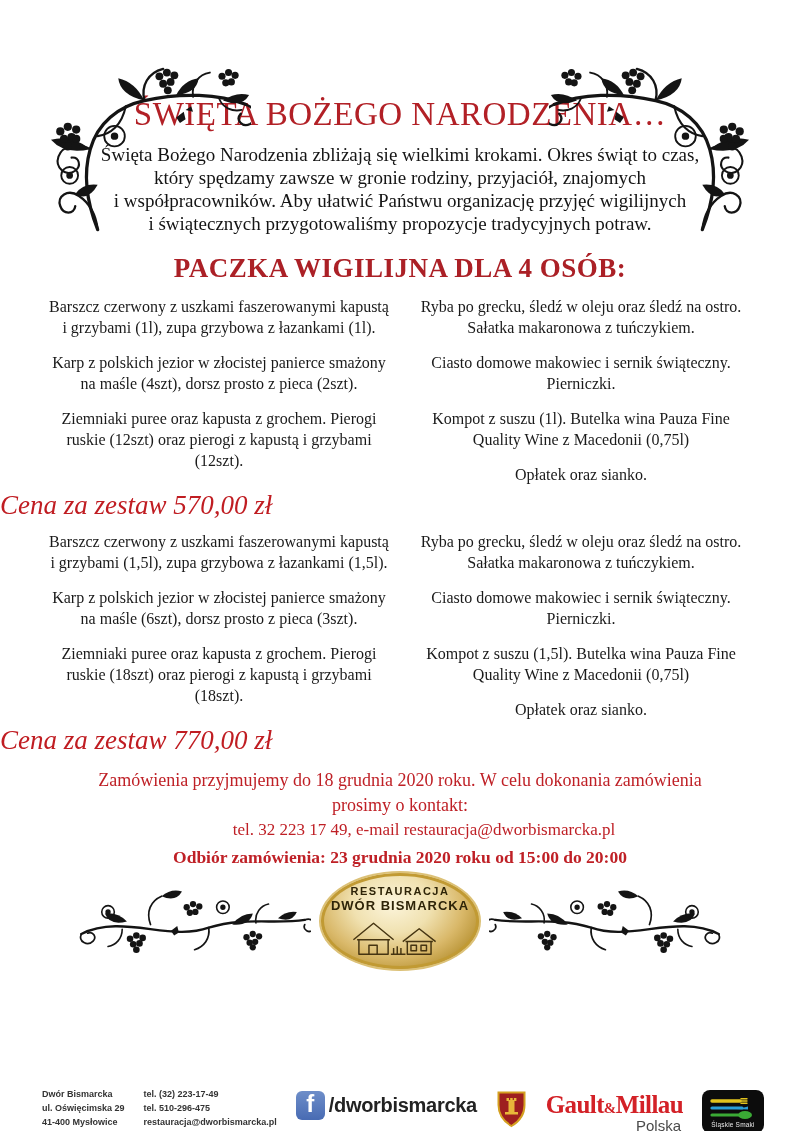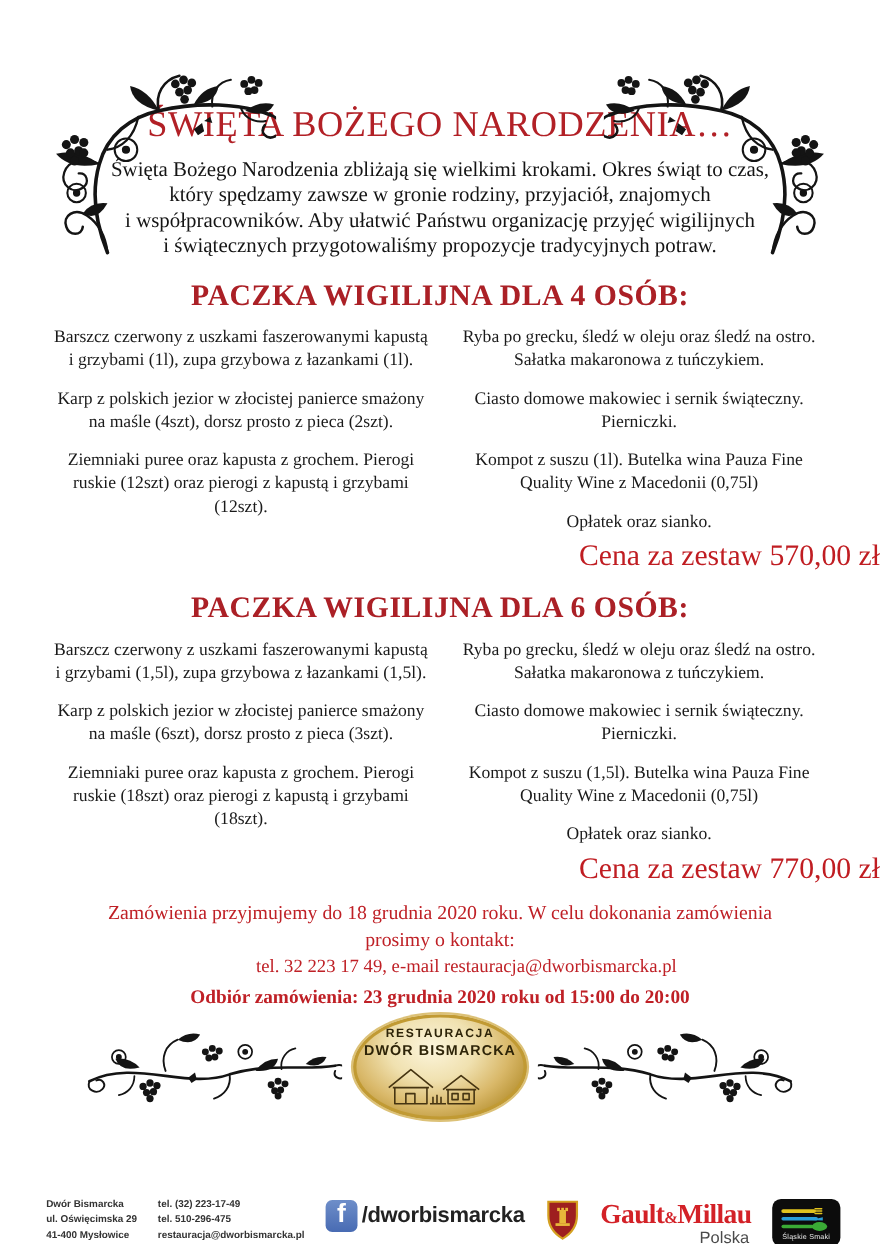--- a/index.html
+++ b/index.html
@@ -13,21 +13,21 @@
   .title{margin:0;padding-top:96px;text-align:center;font-weight:400;
          font-size:33px;letter-spacing:.5px;color:#b22026;font-family:Liberation Serif, serif;}
   .intro{margin-top:10px;text-align:center;font-size:19px;line-height:23px;color:#141414;}
   
   .section-heading{margin:18px 0 0;text-align:center;font-weight:700;
          font-size:27px;letter-spacing:.5px;color:#ab2026;}
   .cols{width:704px;margin:12px auto 0;display:flex;gap:20px;}
   .col{flex:1;text-align:center;font-size:16px;line-height:21px;color:#1a1a1a;}
   .col p{margin:0 0 14px;}
   .col p:last-child{margin-bottom:0;}
-  .price{margin:6px 0 0;text-align:right;font-size:27px;line-height:28px;color:#c01d22;}
+  .price{margin:6px 0 0;text-align:left;font-size:27px;line-height:28px;color:#c01d22;font-style:italic;}
   
   .ordering{margin-top:14px;text-align:center;color:#bf2026;}
   .ordering .l{font-size:18px;line-height:25px;}
   .ordering .l-small{font-size:17px;line-height:24px;padding-left:48px;}
   .ordering .l-bold{font-size:17.5px;line-height:27px;font-weight:bold;margin-top:2px;}
   
   .logo-row{margin-top:2px;display:flex;align-items:center;justify-content:center;gap:10px;}
   .vine-h{width:236px;height:86px;}
   .vine-h.flip{transform:scaleX(-1);}
   .oval{width:158px;height:96px;border-radius:50%;flex:0 0 auto;
@@ -181,21 +181,20 @@
         <p>Ryba po grecku, śledź w oleju oraz śledź na ostro. Sałatka makaronowa z tuńczykiem.</p>
         <p>Ciasto domowe makowiec i sernik świąteczny. Pierniczki.</p>
         <p>Kompot z suszu (1l). Butelka wina Pauza Fine Quality Wine z Macedonii (0,75l)</p>
         <p>Opłatek oraz sianko.</p>
       </div>
     </div>
     <p class="price">Cena za zestaw 570,00 zł</p>
   </section>
 
   <section>
-    <h2 class="section-heading">PACZKA WIGILIJNA DLA 6 OSÓB:</h2>
     <div class="cols">
       <div class="col">
         <p>Barszcz czerwony z uszkami faszerowanymi kapustą i grzybami (1,5l), zupa grzybowa z łazankami (1,5l).</p>
         <p>Karp z polskich jezior w złocistej panierce smażony na maśle (6szt), dorsz prosto z pieca (3szt).</p>
         <p>Ziemniaki puree oraz kapusta z grochem. Pierogi ruskie (18szt) oraz pierogi z kapustą i grzybami (18szt).</p>
       </div>
       <div class="col">
         <p>Ryba po grecku, śledź w oleju oraz śledź na ostro. Sałatka makaronowa z tuńczykiem.</p>
         <p>Ciasto domowe makowiec i sernik świąteczny. Pierniczki.</p>
         <p>Kompot z suszu (1,5l). Butelka wina Pauza Fine Quality Wine z Macedonii (0,75l)</p>

